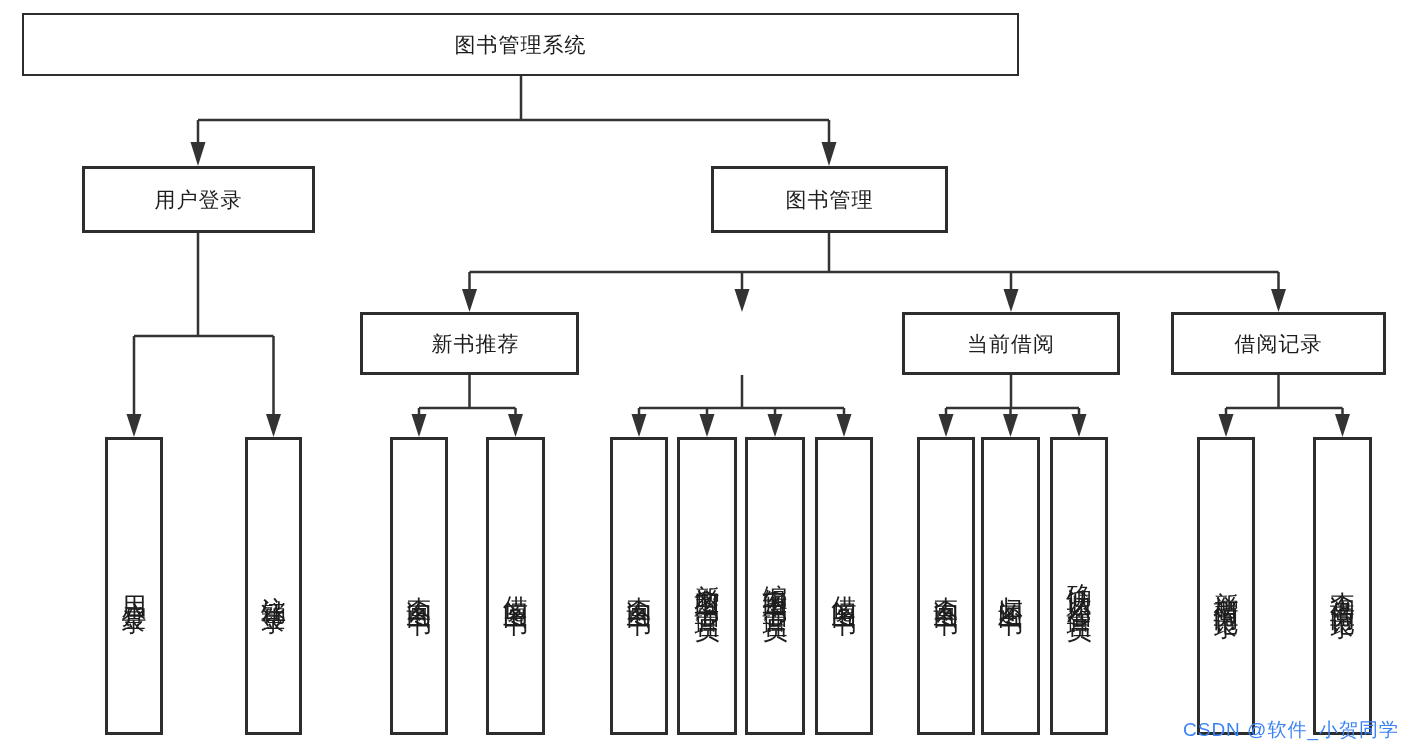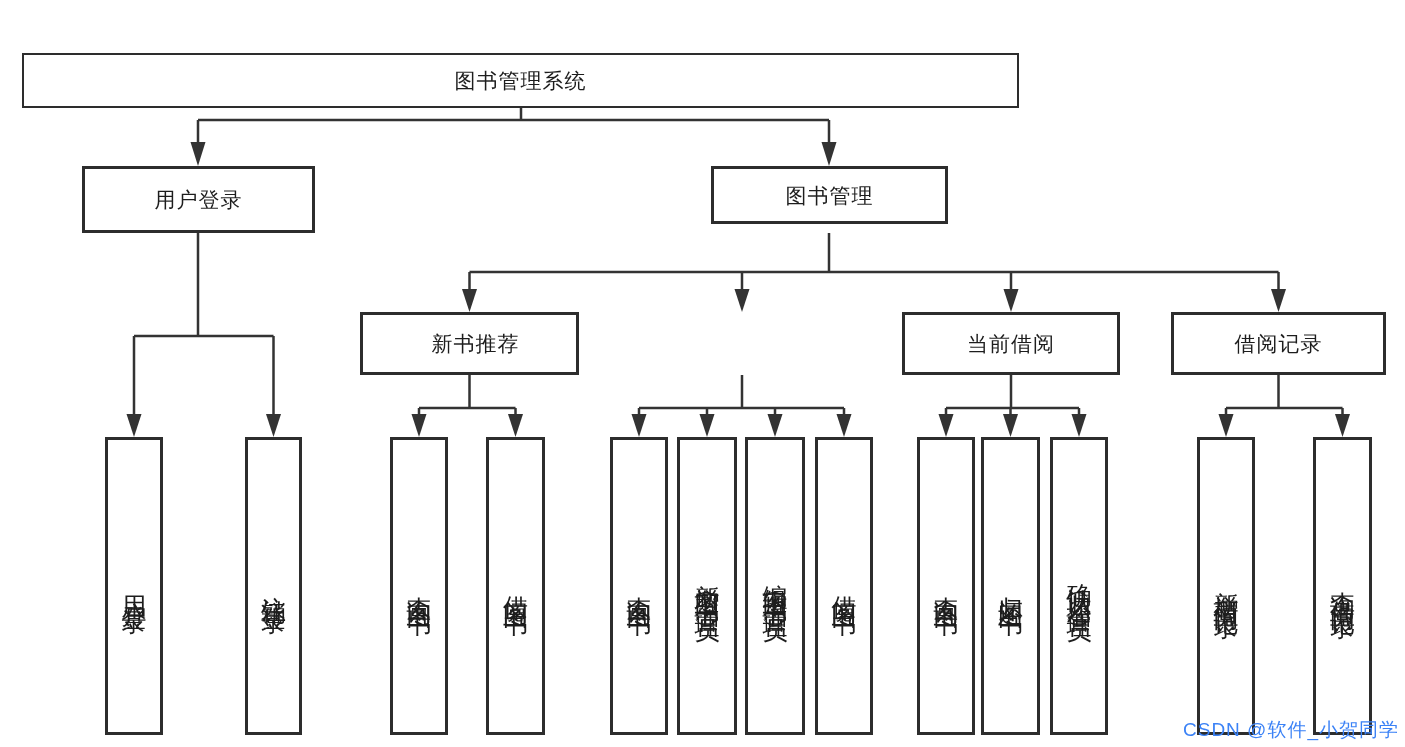--- a/index.html
+++ b/index.html
@@ -83,28 +83,28 @@
       <path class="ah" d="M1079 437 L1071.5 414 L1086.5 414 Z"></path>
     </g>
 
     <g>
       <path class="ln" d="M1278.5 375 V408 M1226 408 H1342.5 M1226 408 V419 M1342.5 408 V419"></path>
       <path class="ah" d="M1226 437 L1218.5 414 L1233.5 414 Z"></path>
       <path class="ah" d="M1342.5 437 L1335 414 L1350 414 Z"></path>
     </g>
   </svg>
 
-  <div class="node root" style="left:22px;top:13px;width:997px;height:55px;margin-top:40px;">
+  <div class="node root" style="left:22px;top:13px;width:997px;height:63px;">
     <span class="h-label">图书管理系统</span>
   </div>
 
   <div class="node" style="left:82px;top:166px;width:233px;height:67px;">
     <span class="h-label">用户登录</span>
   </div>
-  <div class="node" style="left:711px;top:166px;width:237px;height:58px;">
+  <div class="node" style="left:711px;top:166px;width:237px;height:67px;">
     <span class="h-label">图书管理</span>
   </div>
 
   <div class="node" style="left:360px;top:312px;width:219px;height:63px;padding-left:12px;">
     <span class="h-label">新书推荐</span>
   </div>
   <div class="node" style="left:1171px;top:312px;width:215px;height:63px;">
     <span class="h-label">借阅记录</span>
   </div>
   <div class="node" style="left:902px;top:312px;width:218px;height:63px;">

